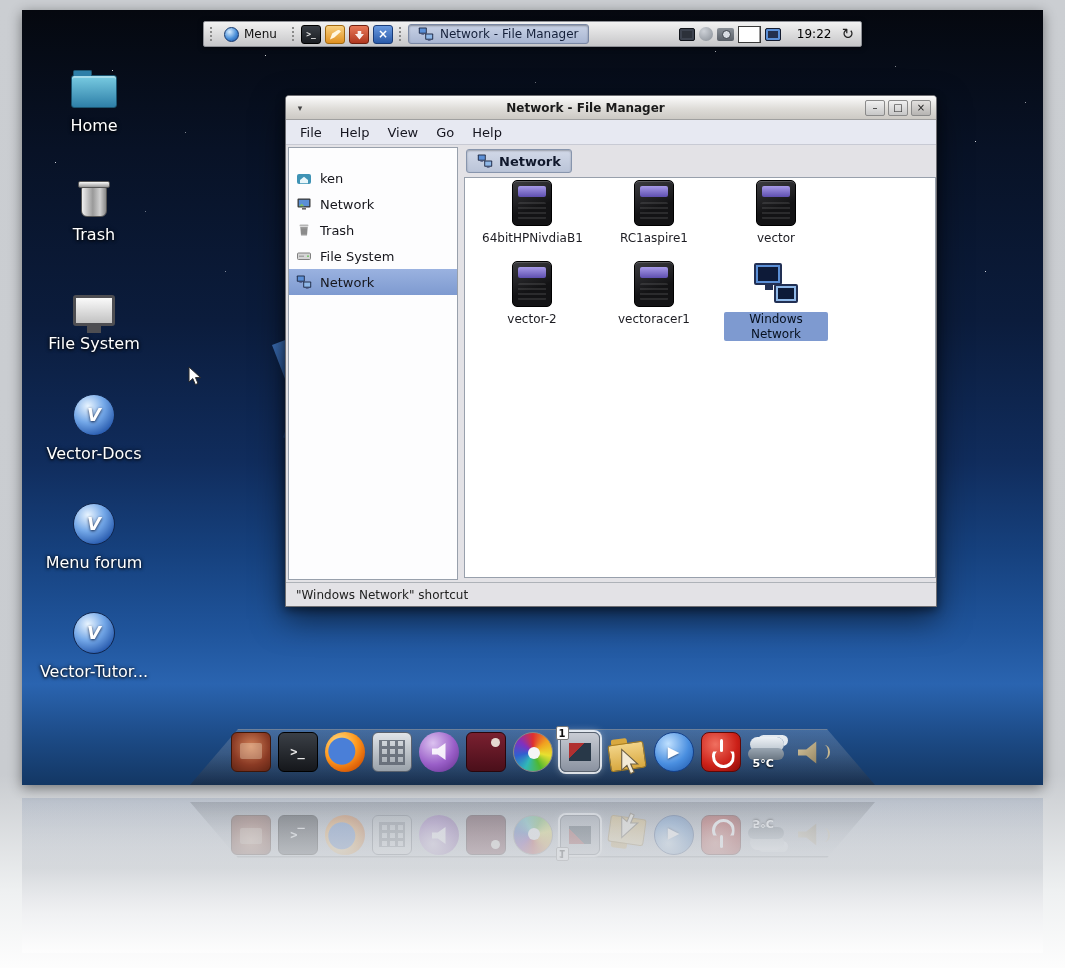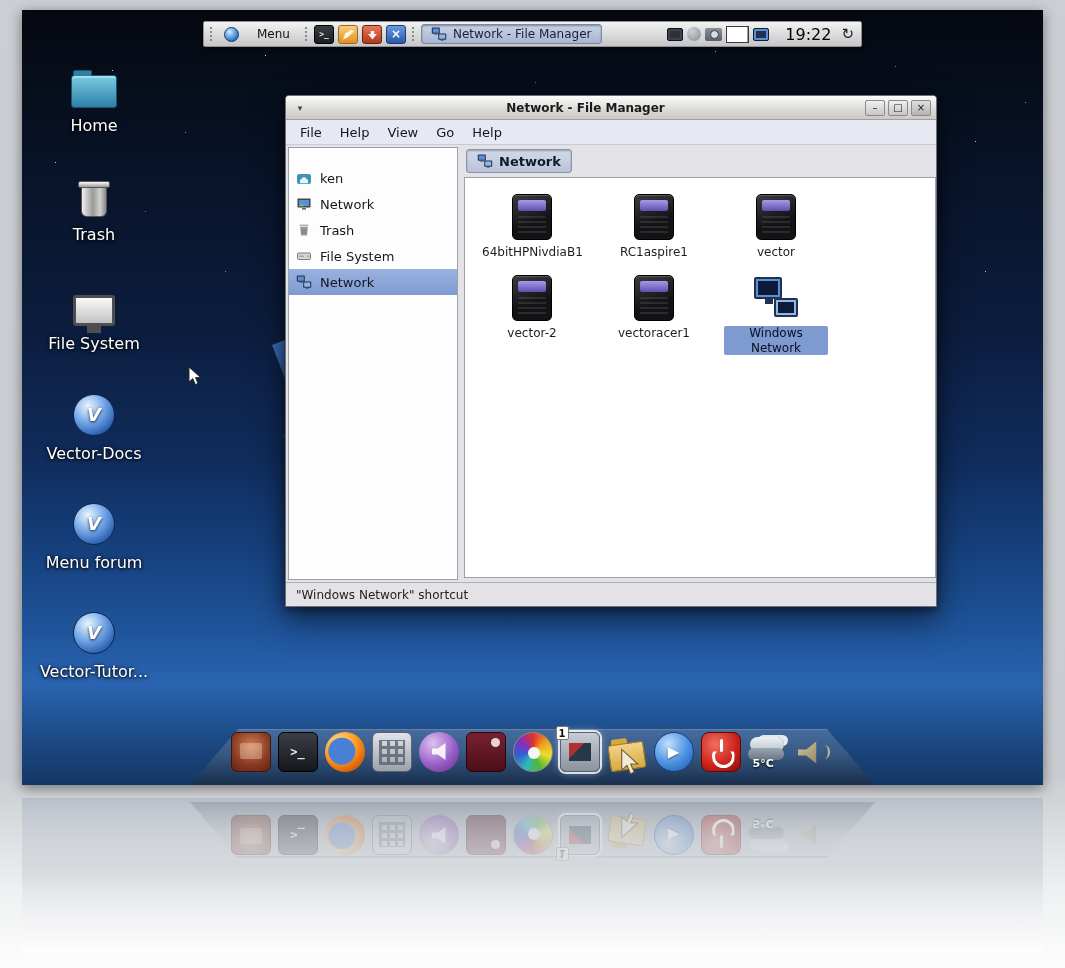--- a/index.html
+++ b/index.html
@@ -23,21 +23,21 @@
     background:linear-gradient(180deg,#4a86d8,#16366e);transform:rotate(-21deg);transform-origin:top left}
   .vmark::after{content:"";position:absolute;left:58px;top:0;width:24px;height:108px;
     background:linear-gradient(180deg,#6fa0e0,#1d4480);transform:rotate(21deg);transform-origin:top right}
 
   
   .panel{position:absolute;left:181px;top:11px;width:659px;height:26px;z-index:20;
     background:linear-gradient(#f2f2f2,#c6c6c8);border:1px solid #8e9096;border-radius:2px;
     display:flex;align-items:center;padding:0 4px;gap:4px;box-shadow:0 1px 5px rgba(0,0,0,.55);font-size:12px;color:#111}
   .grip{width:5px;align-self:stretch;margin:4px 1px;
     background-image:radial-gradient(circle,#8a8a8a 1px,transparent 1.3px);background-size:4px 4px}
-  .menu-btn{display:flex;align-items:flex-start;gap:18px;padding:2px 9px 2px 5px;border-radius:3px}
+  .menu-btn{display:flex;align-items:flex-start;gap:5px;padding:2px 9px 2px 5px;border-radius:3px}
   .menu-logo{width:15px;height:15px;border-radius:50%;flex:none;
     background:radial-gradient(circle at 35% 30%,#d6ecff,#4a8fd8 55%,#1a4a9a);border:1px solid #14386e}
   .pl{width:20px;height:19px;border-radius:3px;display:flex;align-items:center;justify-content:center;flex:none;position:relative}
   .pl-term{background:linear-gradient(#3a3f46,#1a1d22);border:1px solid #000}
   .pl-term span{color:#e8e8e8;font-family:"DejaVu Sans Mono",monospace;font-size:8px;font-weight:bold}
   .pl-edit{background:linear-gradient(#f8d080,#e09020);border:1px solid #a06810}
   .pl-edit::after{content:"";position:absolute;left:4px;top:4px;width:11px;height:10px;background:#fff6e0;
     clip-path:polygon(0 100%,20% 40%,80% 0,100% 20%,40% 80%)}
   .pl-pkg{background:linear-gradient(#e87858,#b03820);border:1px solid #702010}
   .pl-pkg::after{content:"";position:absolute;left:5px;top:5px;width:9px;height:9px;background:rgba(255,255,255,.9);
@@ -49,21 +49,21 @@
     box-shadow:inset 0 1px 2px rgba(0,0,0,.35)}
   .win-btn-text{white-space:nowrap;overflow:hidden;font-size:12px;color:#15203a}
   .spacer{flex:1}
   .tray{flex:none}
   .ti-display{width:16px;height:13px;background:#2c313a;border:1px solid #11141a;border-radius:2px;box-shadow:inset 0 0 0 2px #3c424e}
   .ti-mute{width:14px;height:14px;border-radius:50%;background:radial-gradient(circle at 35% 30%,#cdd1d7,#868c94)}
   .ti-cam{width:17px;height:13px;background:linear-gradient(#8a9098,#5a6068);border-radius:2px;position:relative}
   .ti-cam::after{content:"";position:absolute;left:5px;top:2px;width:7px;height:7px;border-radius:50%;background:#d8dce2;border:1px solid #3a4048}
   .ti-pager{width:23px;height:17px;background:#fff;border:1px solid #3a3a3a;box-shadow:inset -1px 0 0 #9a9a9a}
   .ti-blue{width:16px;height:13px;background:#24304d;border:1px solid #141c30;border-radius:2px;box-shadow:inset 0 0 0 2px #5b8fd6}
-  .clock{font-size:16px;margin:0 6px 0 12px;color:#000;white-space:nowrap}
+  .clock{font-size:12px;margin:0 6px 0 12px;color:#000;white-space:nowrap}
   .orient{font-size:15px;color:#222;margin-right:3px;line-height:1}
 
   
   .desk-icons{position:absolute;left:12px;top:56px;display:flex;flex-direction:column;gap:40px;width:120px;align-items:center;z-index:5}
   .desk-item{display:flex;flex-direction:column;align-items:center;gap:8px;width:120px}
   .di-wrap{height:42px;display:flex;align-items:flex-end;justify-content:center}
   .desk-label{color:#fff;font-size:16px;text-align:center;text-shadow:0 1px 3px rgba(0,0,0,.95),0 0 4px rgba(0,0,0,.7);line-height:1.2}
   .di-home{width:46px;height:33px;position:relative;background:linear-gradient(180deg,#79cce2,#2e7fa8);
     border-radius:3px;border:1px solid #1c5570;box-shadow:inset 0 2px 0 rgba(255,255,255,.35)}
   .di-home::before{content:"";position:absolute;top:-6px;left:1px;width:17px;height:5px;background:#2e7fa8;
@@ -97,21 +97,21 @@
   .sidebar{width:170px;flex:none;margin:2px 2px 2px 2px;border:1px solid #98a0ac;background:#fdfdfe;overflow:hidden;padding-top:17px}
   .side-item{height:26px;display:flex;align-items:center;gap:8px;padding:0 7px;font-size:13px;color:#16161c}
   .side-item.selected{background:linear-gradient(#9ab2e0,#7e9ad0)}
   .svg16{width:16px;height:16px;flex:none;display:inline-flex}
   .svg16 svg{width:16px;height:16px;display:block}
   .main-col{flex:1;min-width:0;display:flex;flex-direction:column}
   .pathbar{height:32px;flex:none;display:flex;align-items:center;padding:3px 6px}
   .path-btn{display:inline-flex;align-items:center;gap:6px;padding:3px 10px;font-size:13px;font-weight:bold;color:#10182c;
     background:linear-gradient(#d2d9e8,#bac4d8);border:1px solid #8795ad;border-radius:3px;
     box-shadow:inset 0 1px 2px rgba(0,0,0,.28);font-family:inherit}
-  .iconview{flex:1;min-height:0;margin:0 0 4px 4px;border:1px solid #98a0ac;background:#fff;padding:16px 6px;overflow:hidden}
+  .iconview{flex:1;min-height:0;margin:0 0 4px 4px;border:1px solid #98a0ac;background:#fff;padding:2px 6px;overflow:hidden}
   .files-grid{display:grid;grid-template-columns:repeat(3,122px);row-gap:16px}
   .file-item{display:flex;flex-direction:column;align-items:center}
   .file-label{margin-top:5px;font-size:12px;color:#1c1c22;text-align:center;line-height:1.2;max-width:104px;padding:0 2px;border-radius:2px}
   .file-item.selected .file-label{background:#7e9ad0;color:#06101f}
   .statusbar{height:24px;flex:none;border-top:1px solid #aeb2b8;display:flex;align-items:center;padding:0 10px;
     background:#e3e2e6;font-size:12px;color:#222}
   
   .nas{width:40px;height:46px;position:relative;border-radius:5px;border:1px solid #000;
     background:linear-gradient(160deg,#3c3c40,#131315 60%);box-shadow:inset 0 1px 0 rgba(255,255,255,.18)}
   .nas::before{content:"";position:absolute;left:5px;right:5px;top:5px;height:11px;border-radius:2px;

